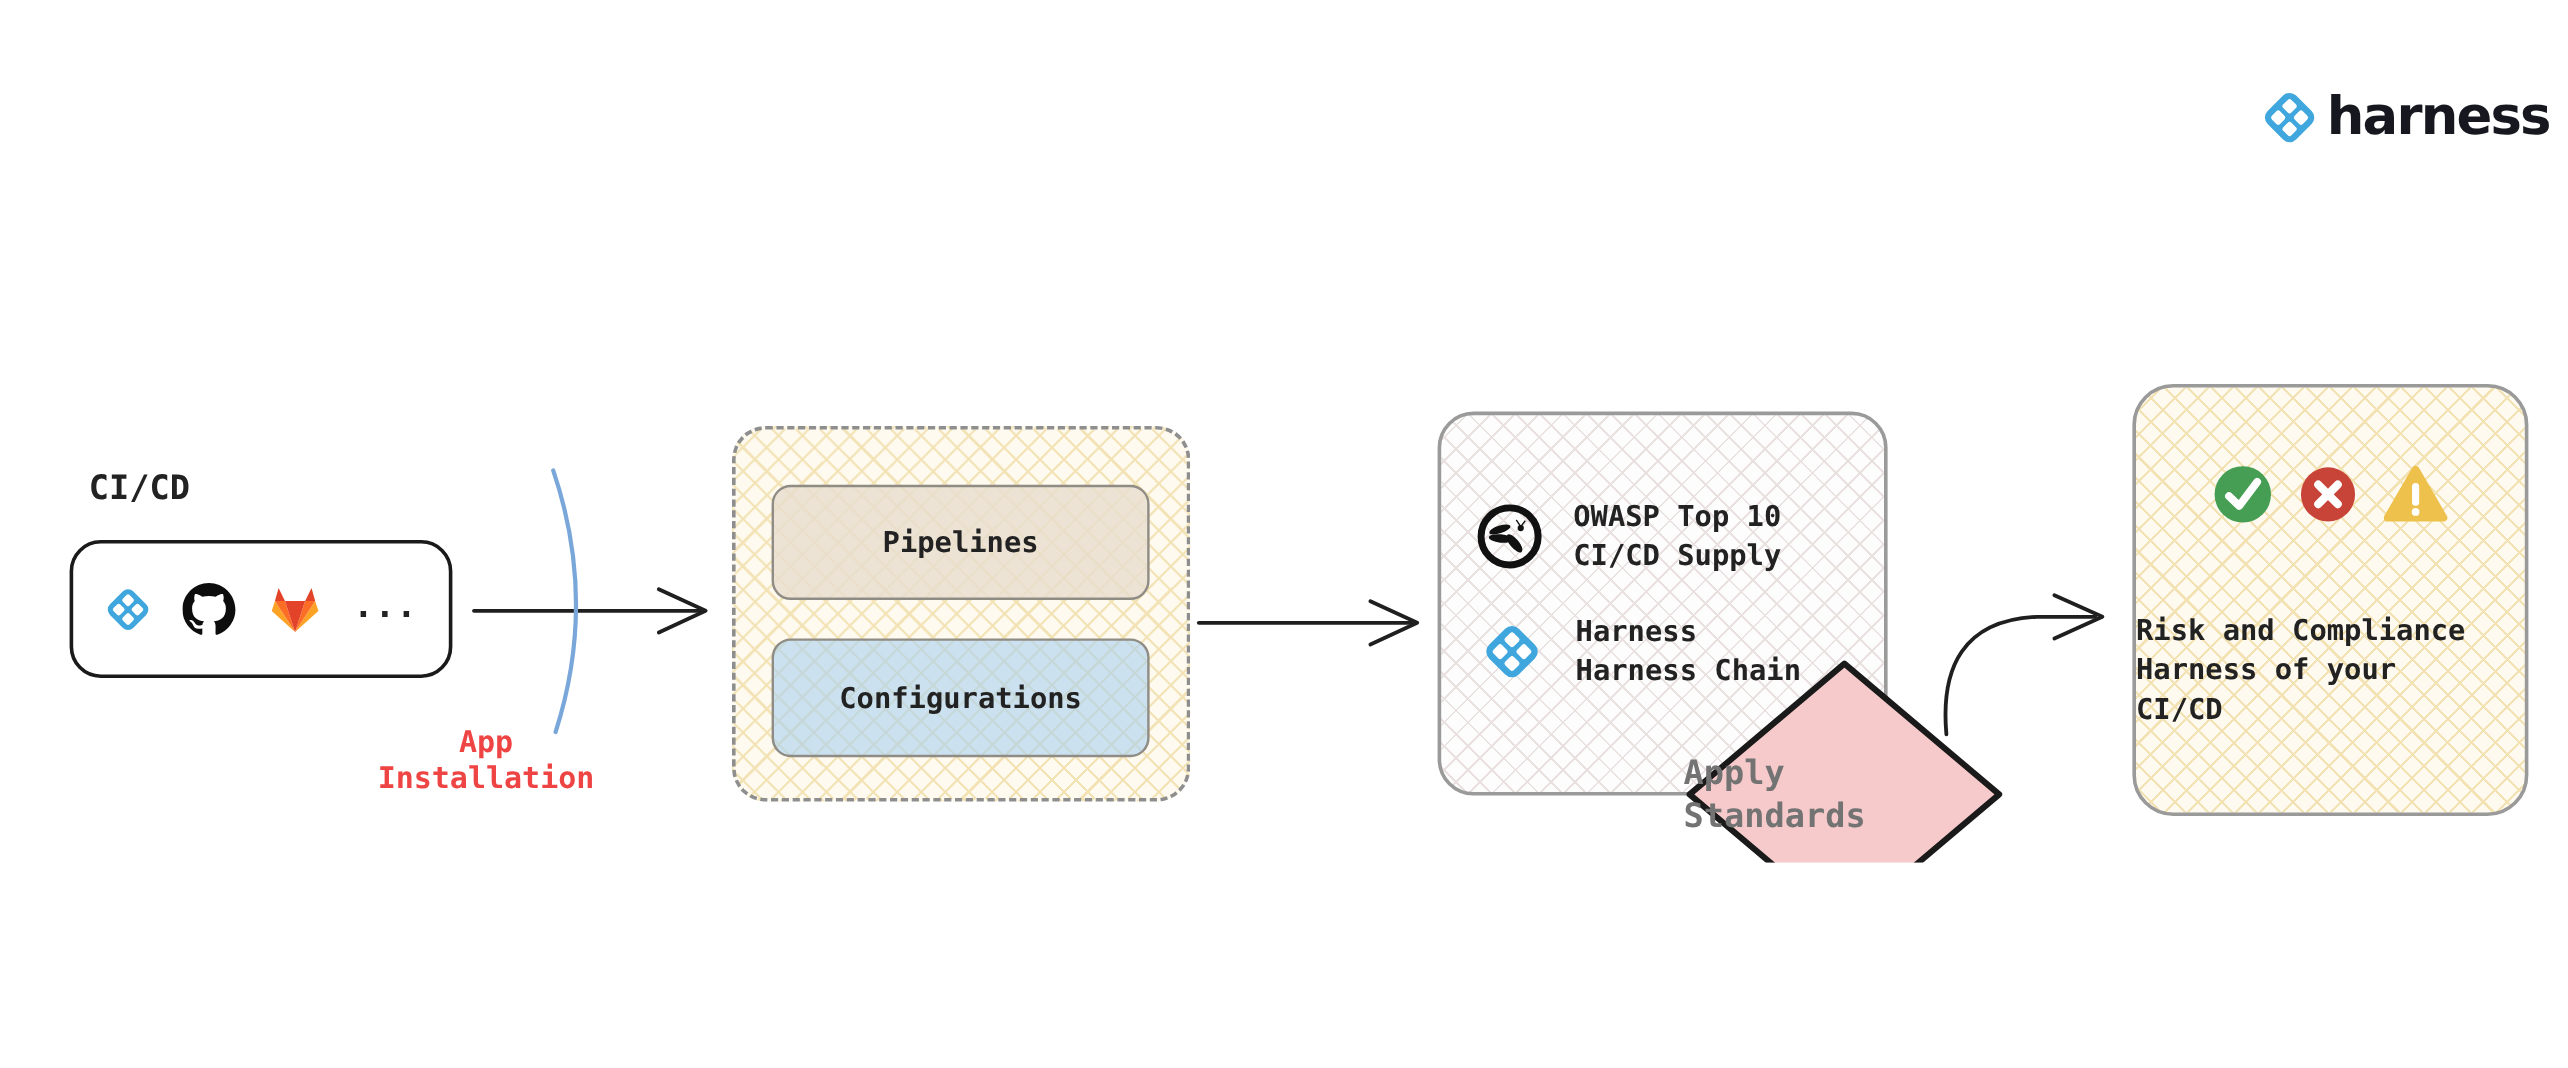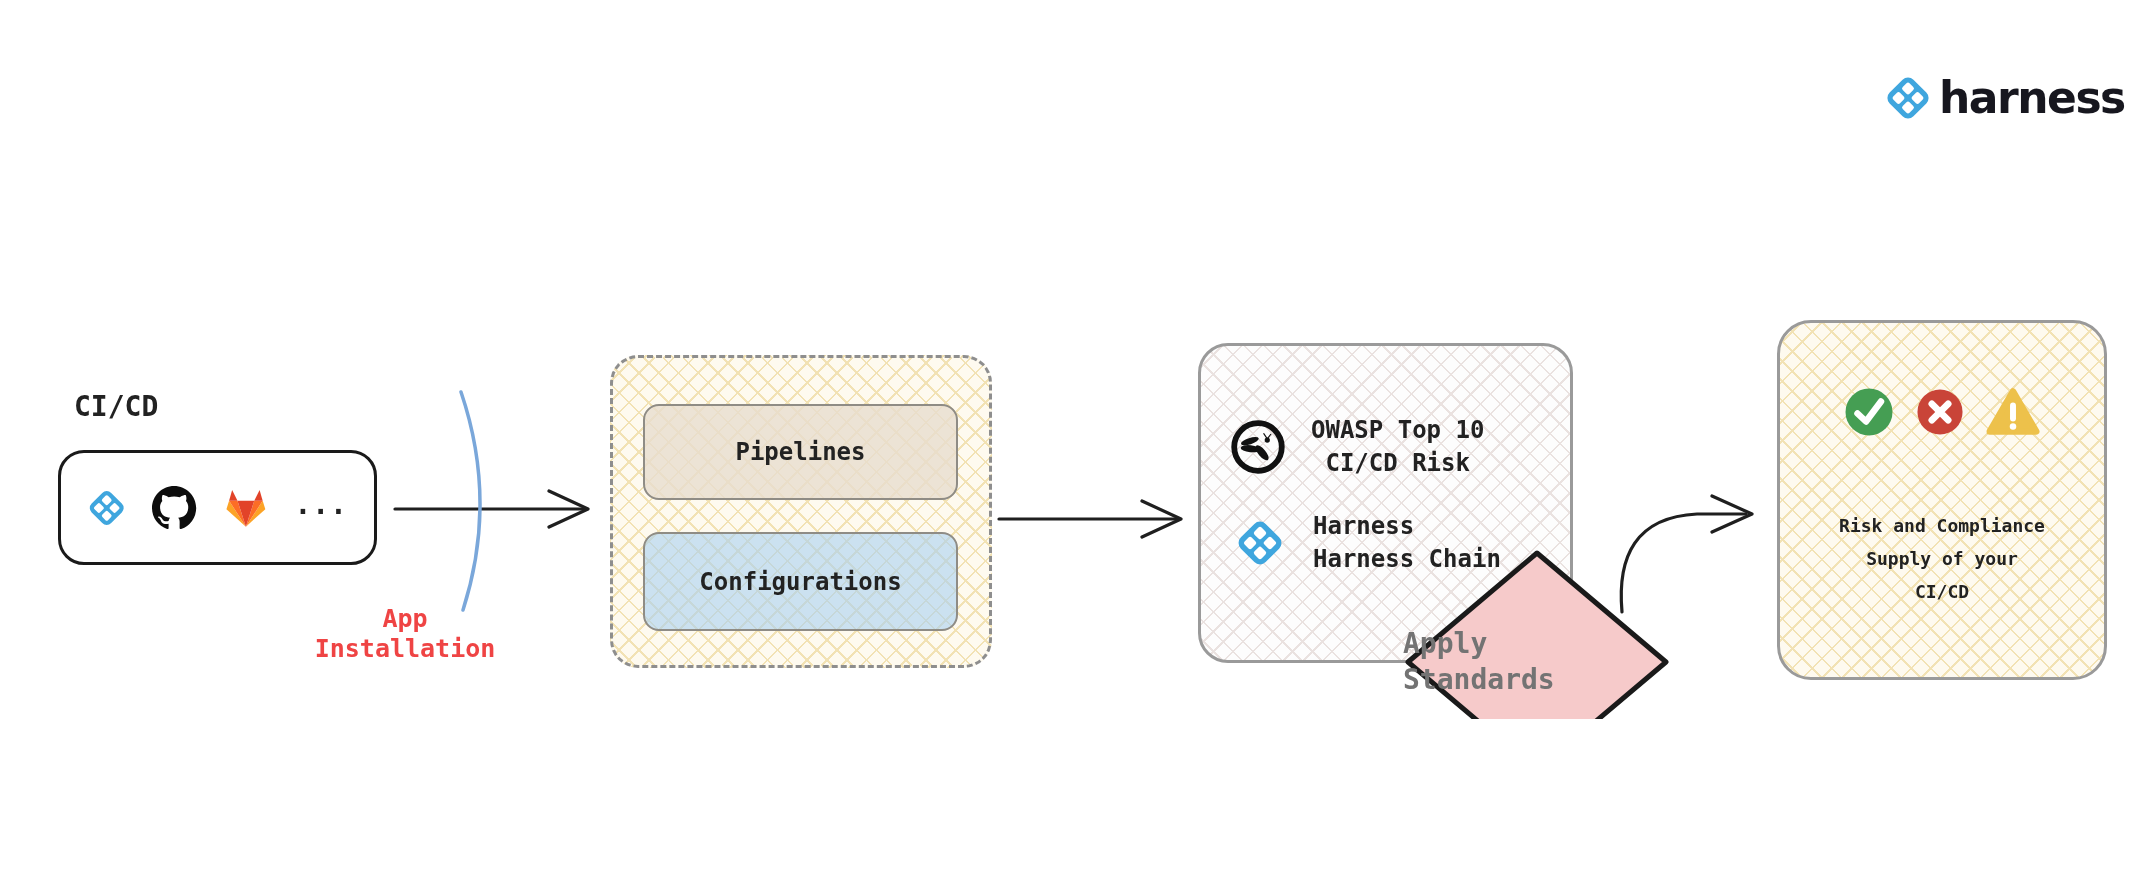--- a/index.html
+++ b/index.html
@@ -72,22 +72,22 @@
     font-size:28px;line-height:36px;font-weight:bold;color:#737373;
   }
   
   .result-box{
     position:absolute;left:1777px;top:320px;width:330px;height:360px;box-sizing:border-box;
     border:3px solid #9a9a9a;border-radius:34px;
   }
   .status-icons{position:absolute;left:0;top:64px;width:100%;display:flex;justify-content:center;align-items:center;gap:22px;}
   .status-icons svg{display:block;}
   .result-text{
-    position:absolute;left:0;top:186px;width:100%;text-align:center;
-    font-size:18px;line-height:33px;font-weight:bold;color:#222;
+    position:absolute;left:0;top:186px;width:100%;
+    font-size:24px;line-height:33px;font-weight:bold;color:#222;
   }
   .result-text span{display:block;}
   
   .connectors{position:absolute;inset:0;pointer-events:none;}
 </style>
 </head>
 <body>
 
 <div class="canvas">
 
@@ -167,21 +167,21 @@
         <g fill="#111">
           <ellipse cx="36" cy="40" rx="16" ry="5.5" transform="rotate(-18 36 40)"></ellipse>
           <ellipse cx="37" cy="53" rx="17" ry="6" transform="rotate(6 37 53)"></ellipse>
           <ellipse cx="57" cy="60" rx="6.5" ry="16" transform="rotate(-40 57 60)"></ellipse>
           <circle cx="66" cy="38" r="4.5"></circle>
         </g>
         <path d="M66 36 L72 28 M66 36 L60 27" stroke="#111" stroke-width="2" fill="none" stroke-linecap="round"></path>
       </svg>
       <div class="txt">
         <span>OWASP Top 10</span>
-        <span>CI/CD Risk</span>
+        <span>CI/CD Supply</span>
       </div>
     </div>
     <div class="analysis-row row-harness">
       <svg width="50" height="50" viewBox="0 0 100 100">
         <g transform="rotate(45 50 50)">
           <rect x="15" y="15" width="70" height="70" rx="16" fill="var(--harness-blue)"></rect>
           <rect x="26" y="26" width="20" height="20" rx="4.5" fill="#fff"></rect>
           <rect x="54" y="26" width="20" height="20" rx="4.5" fill="#fff"></rect>
           <rect x="26" y="54" width="20" height="20" rx="4.5" fill="#fff"></rect>
           <rect x="54" y="54" width="20" height="20" rx="4.5" fill="#fff"></rect>
@@ -215,18 +215,18 @@
         <path d="M33 33 L67 67 M67 33 L33 67" stroke="#fff" stroke-width="14" stroke-linecap="round"></path>
       </svg>
       <svg width="54" height="50" viewBox="0 0 100 92">
         <path d="M50 8 L93 82 L7 82 Z" fill="var(--warning-amber)" stroke="var(--warning-amber)" stroke-width="12" stroke-linejoin="round"></path>
         <path d="M50 34 L50 58" stroke="#fff" stroke-width="11" stroke-linecap="round"></path>
         <circle cx="50" cy="73" r="6" fill="#fff"></circle>
       </svg>
     </div>
     <div class="result-text">
       <span>Risk and Compliance</span>
-      <span>Supply of your</span>
+      <span>Harness of your</span>
       <span>CI/CD</span>
     </div>
   </div>
 
 </div>
 
 </body></html>

